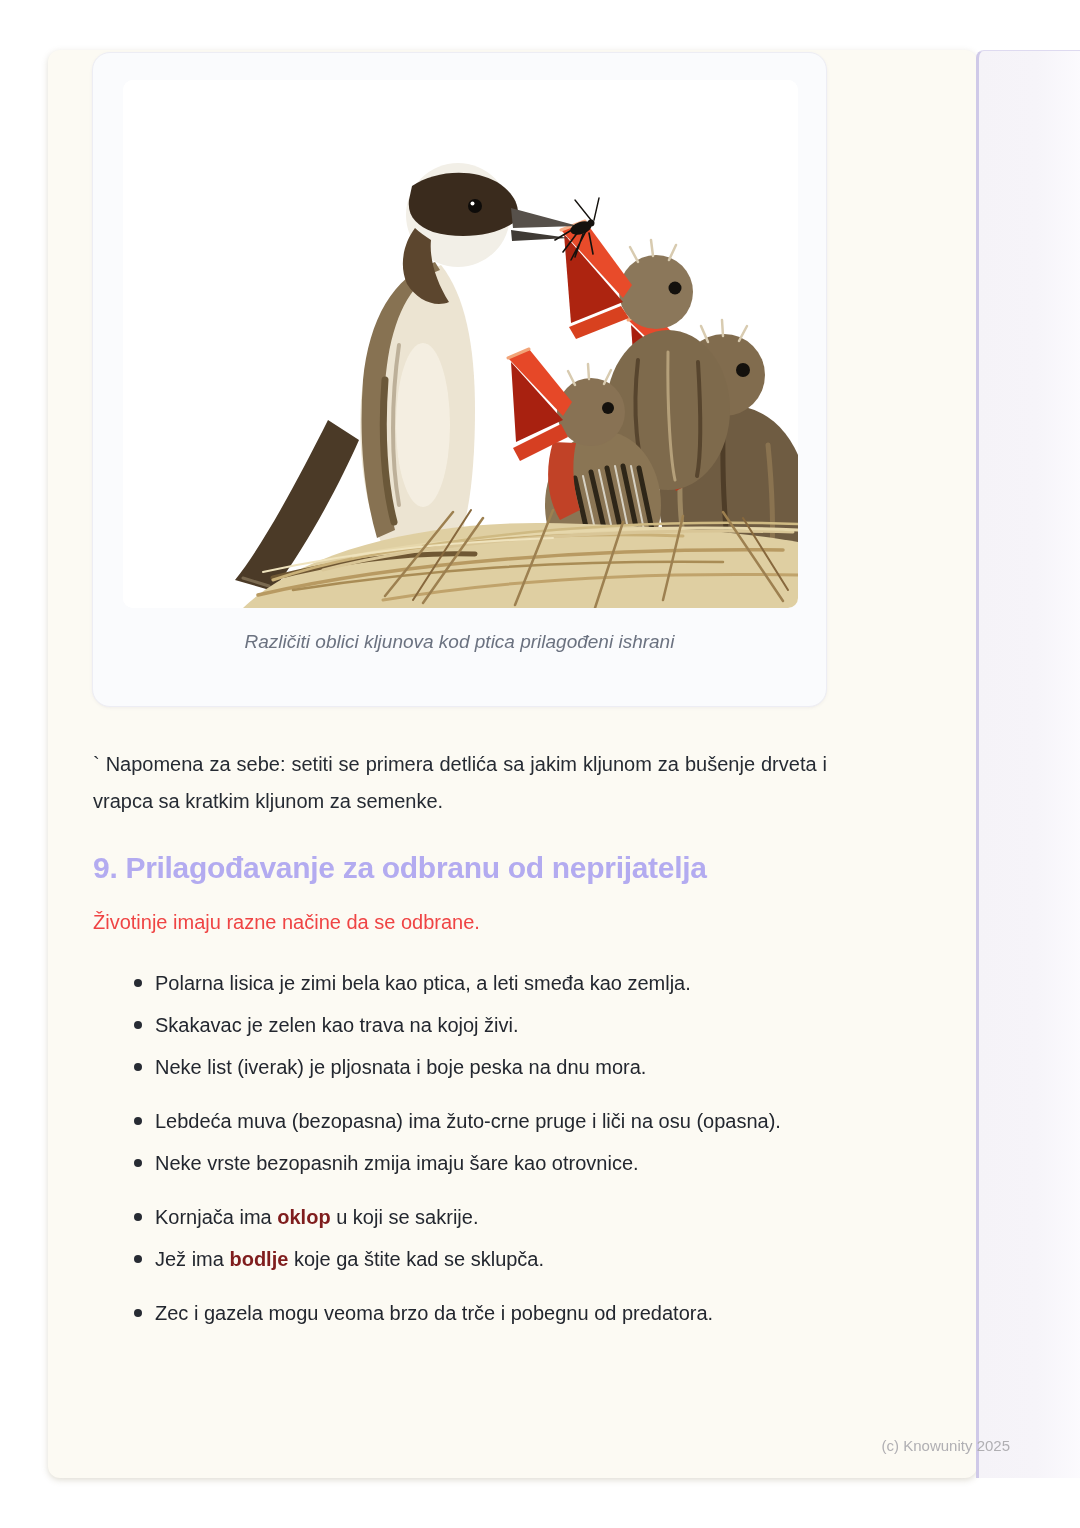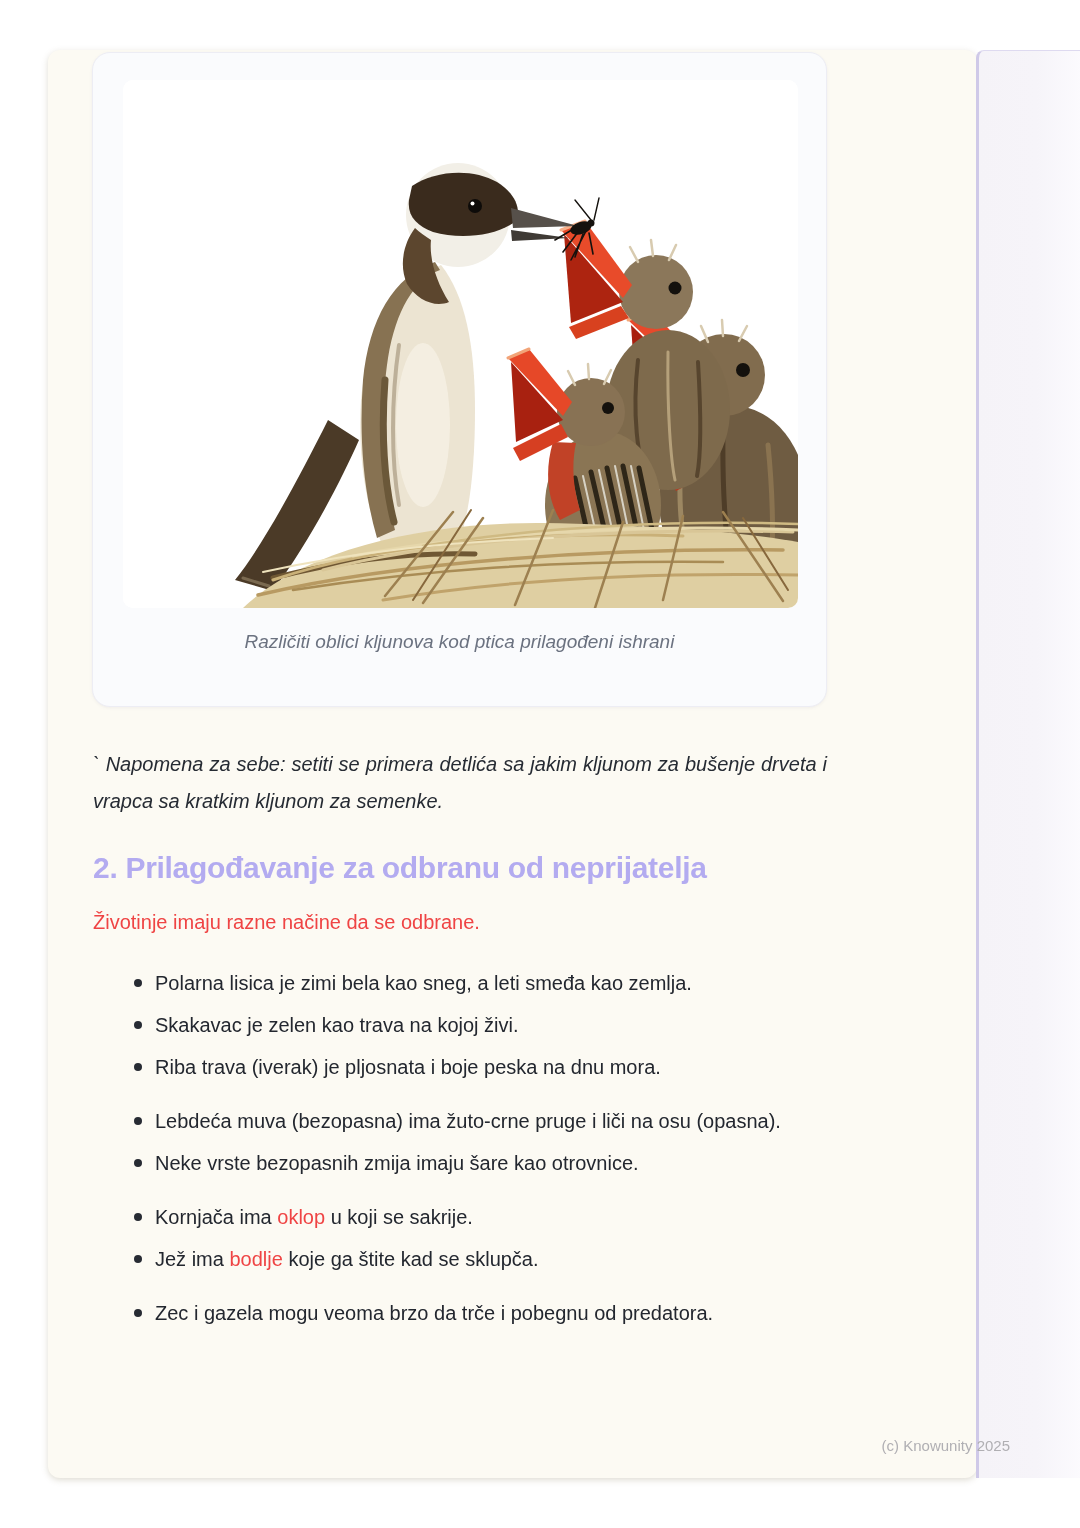--- a/index.html
+++ b/index.html
@@ -11,35 +11,35 @@
   
   .card{position:absolute;left:44px;top:2px;width:733px;height:653px;background:#fafbfd;
         border:1px solid #ededf4;border-radius:18px;box-shadow:0 1px 3px rgba(140,140,170,.10);}
   .photo{position:absolute;left:30px;top:27px;width:675px;height:528px;border-radius:10px;
          overflow:hidden;background:#ffffff;}
   .photo svg{display:block;}
   .caption{position:absolute;left:0;right:0;top:576px;text-align:center;font-style:italic;
            font-size:19px;line-height:26px;color:#6b7280;}
   
   .note{position:absolute;left:45px;top:696px;width:734px;margin:0;font-size:20px;
-        font-style:italic;line-height:37px;text-align:justify;color:#262b33;}
+        line-height:37px;text-align:justify;color:#262b33;}
   
   .heading{position:absolute;left:45px;top:800px;margin:0;font-size:30px;font-weight:700;
            letter-spacing:-.3px;color:#b3abf0;line-height:36px;}
   .intro{position:absolute;left:45px;top:858px;margin:0;font-size:20px;line-height:28px;color:#ef4444;}
   
   .defense-list{position:absolute;left:45px;top:922px;width:760px;margin:0;padding:0 0 0 8px;
                 list-style:none;font-size:20px;}
   .group + .group{margin-top:32px;text-align:center;}
   .bullets{list-style:none;margin:0;padding:0;}
   .bullet{display:flex;align-items:flex-start;line-height:22px;margin:0 0 20px 0;padding-left:33px;}
   .bullet:last-child{margin-bottom:0;}
   .dot{flex:0 0 8px;width:8px;height:8px;border-radius:50%;background:#272b33;margin:7px 13px 0 0;}
   .btext{color:#23272f;}
-  .btext b{font-weight:400;color:#ef4444;}
+  .btext b{font-weight:700;color:#7f1d1d;}
   
   .next-page{position:absolute;left:976px;top:50px;width:104px;height:1427px;
              border-left:3px solid #cfc9e8;border-top:1px solid #dedaf0;border-radius:8px 0 0 0;
              background:linear-gradient(90deg,#f5f3f8 0%,#f6f4f9 55%,#fcfbfe 100%);z-index:3;}
   
   .watermark{position:absolute;right:70px;top:1437px;font-size:15px;line-height:18px;
              color:#b0afb3;z-index:4;}
 </style>
 </head>
 <body>
@@ -139,38 +139,38 @@
             <path d="M330 432 L 262 516 M360 438 L 300 523 M600 432 L 660 521 M430 430 L 392 525 M500 442 L 472 528 M560 436 L 540 520" stroke="#9d8050" stroke-width="2.5" fill="none" stroke-linecap="round"></path>
             <path d="M348 430 L 290 520 M620 438 L 665 510" stroke="#87683d" stroke-width="2" fill="none" stroke-linecap="round"></path>
           </g>
         </svg>
       </div>
       <div class="caption">Različiti oblici kljunova kod ptica prilagođeni ishrani</div>
     </div>
 
     <p class="note">` Napomena za sebe: setiti se primera detlića sa jakim kljunom za bušenje drveta i vrapca sa kratkim kljunom za semenke.</p>
 
-    <h2 class="heading">2. Prilagođavanje za odbranu od neprijatelja</h2>
+    <h2 class="heading">9. Prilagođavanje za odbranu od neprijatelja</h2>
 
     <p class="intro">Životinje imaju razne načine da se odbrane.</p>
 
     <ol class="defense-list" id="defense-list">
         <li class="group">
           <ul class="bullets">
             <li class="bullet">
               <span class="dot"></span>
-              <span class="btext"><span>Polarna lisica je zimi bela kao sneg, a leti smeđa kao zemlja.</span></span>
+              <span class="btext"><span>Polarna lisica je zimi bela kao ptica, a leti smeđa kao zemlja.</span></span>
             </li>
             <li class="bullet">
               <span class="dot"></span>
               <span class="btext"><span>Skakavac je zelen kao trava na kojoj živi.</span></span>
             </li>
             <li class="bullet">
               <span class="dot"></span>
-              <span class="btext"><span>Riba trava (iverak) je pljosnata i boje peska na dnu mora.</span></span>
+              <span class="btext"><span>Neke list (iverak) je pljosnata i boje peska na dnu mora.</span></span>
             </li>
           </ul>
         </li>
         <li class="group">
           <ul class="bullets">
             <li class="bullet">
               <span class="dot"></span>
               <span class="btext"><span>Lebdeća muva (bezopasna) ima žuto-crne pruge i liči na osu (opasna).</span></span>
             </li>
             <li class="bullet">

